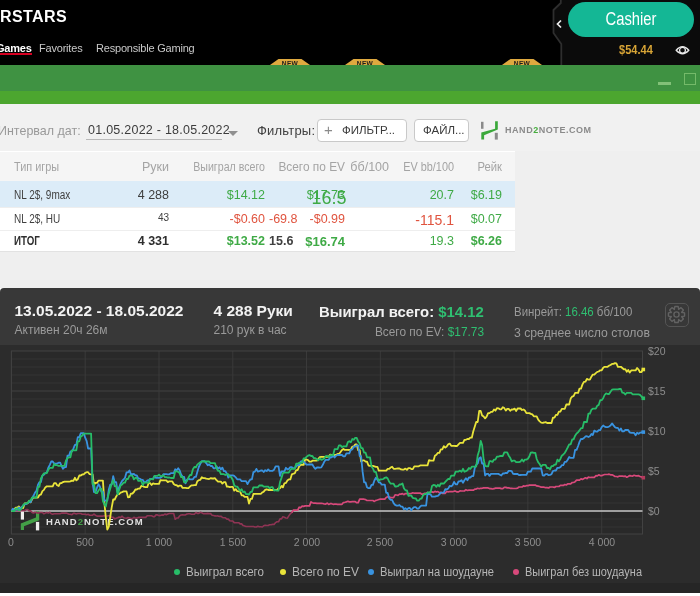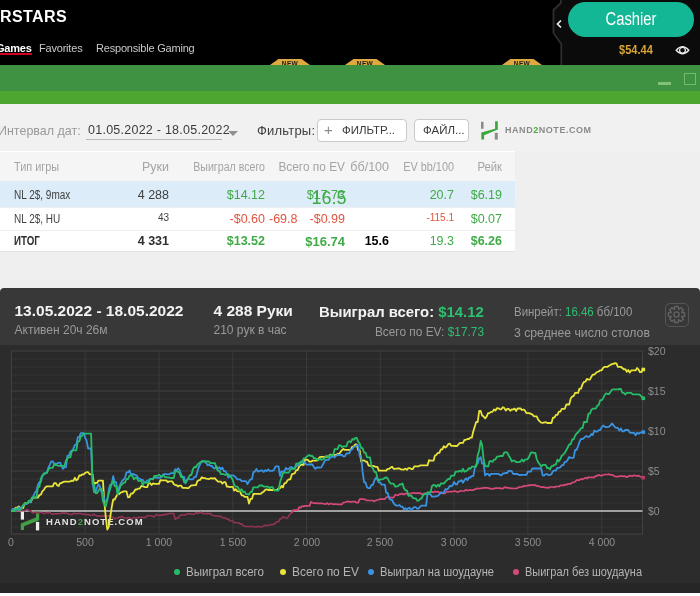--- a/index.html
+++ b/index.html
@@ -80,27 +80,27 @@
 <div class="abs" style="left:145px;top:188px;width:120px;text-align:right;color:#3faa46;font-size:12.5px">$14.12</div>
 <div class="abs" style="left:225px;top:188px;width:120px;text-align:right;color:#3faa46;font-size:12.5px">$17.73</div>
 <div class="abs" style="left:269px;top:188px;width:120px;text-align:center;color:#3faa46;font-size:18px">16.5</div>
 <div class="abs" style="left:334px;top:188px;width:120px;text-align:right;color:#3faa46;font-size:12.5px">20.7</div>
 <div class="abs" style="left:382px;top:188px;width:120px;text-align:right;color:#3faa46;font-size:12.5px">$6.19</div>
 <div class="abs" style="left:14px;top:211.5px;color:#3f3f3f;font-size:12.5px;transform:scaleX(0.8);transform-origin:0 0">NL 2$, HU</div>
 <div class="abs" style="left:49px;top:211.5px;width:120px;text-align:right;color:#3f3f3f;font-size:10px">43</div>
 <div class="abs" style="left:145px;top:211.5px;width:120px;text-align:right;color:#e0543f;font-size:12.5px">-$0.60</div>
 <div class="abs" style="left:225px;top:211.5px;width:120px;text-align:right;color:#e0543f;font-size:12.5px">-$0.99</div>
 <div class="abs" style="left:269px;top:211.5px;width:120px;color:#e0543f;font-size:12.5px">-69.8</div>
-<div class="abs" style="left:334px;top:211.5px;width:120px;text-align:right;color:#e0543f;font-size:10px">-115.1</div>
+<div class="abs" style="left:334px;top:211.5px;width:120px;text-align:right;color:#e0543f;font-size:14px">-115.1</div>
 <div class="abs" style="left:382px;top:211.5px;width:120px;text-align:right;color:#3faa46;font-size:12.5px">$0.07</div>
 <div class="abs" style="left:14px;top:233.5px;color:#2e2e2e;font-weight:bold;font-size:12.5px;transform:scaleX(0.78);transform-origin:0 0">ИТОГ</div>
 <div class="abs" style="left:49px;top:233.5px;width:120px;text-align:right;font-weight:bold;color:#2e2e2e;font-size:12.5px">4 331</div>
 <div class="abs" style="left:145px;top:233.5px;width:120px;text-align:right;font-weight:bold;color:#3faa46;font-size:12.5px">$13.52</div>
 <div class="abs" style="left:225px;top:233.5px;width:120px;text-align:right;font-weight:bold;color:#3faa46;font-size:13px">$16.74</div>
-<div class="abs" style="left:269px;top:233.5px;width:120px;text-align:right;font-weight:bold;color:#000000;font-size:12.5px">15.6</div>
+<div class="abs" style="left:269px;top:233.5px;width:120px;text-align:left;font-weight:bold;color:#404040;font-size:12.5px">15.6</div>
 <div class="abs" style="left:334px;top:233.5px;width:120px;text-align:right;font-weight:normal;color:#3faa46;font-size:12.5px">19.3</div>
 <div class="abs" style="left:382px;top:233.5px;width:120px;text-align:right;font-weight:bold;color:#3faa46;font-size:12.5px">$6.26</div>
 
 <div class="abs" style="left:0;top:288px;width:700px;height:57px;background:#383838;border-radius:4px 4px 0 0"></div>
 <div class="abs" style="left:14.5px;top:302px;color:#f2f2f2;font-size:15.5px;font-weight:bold">13.05.2022 - 18.05.2022</div>
 <div class="abs" style="left:14.5px;top:322.5px;color:#9a9a9a;font-size:12px">Активен 20ч 26м</div>
 <div class="abs" style="left:213.5px;top:302px;color:#f2f2f2;font-size:15.5px;font-weight:bold">4 288 Руки</div>
 <div class="abs" style="left:213.5px;top:322.5px;color:#9a9a9a;font-size:12px">210 рук в час</div>
 <div class="abs" style="left:319px;top:303px;color:#f2f2f2;font-size:15.5px;font-weight:bold;transform:scaleX(0.96);transform-origin:0 0;white-space:nowrap">Выиграл всего: <span style="color:#2fbf71">$14.12</span></div>
 <div class="abs" style="left:304px;top:324.5px;width:180px;text-align:right;color:#9a9a9a;font-size:12.5px;transform:scaleX(0.95);transform-origin:100% 0;white-space:nowrap">Всего по EV: <span style="color:#2fbf71">$17.73</span></div>

